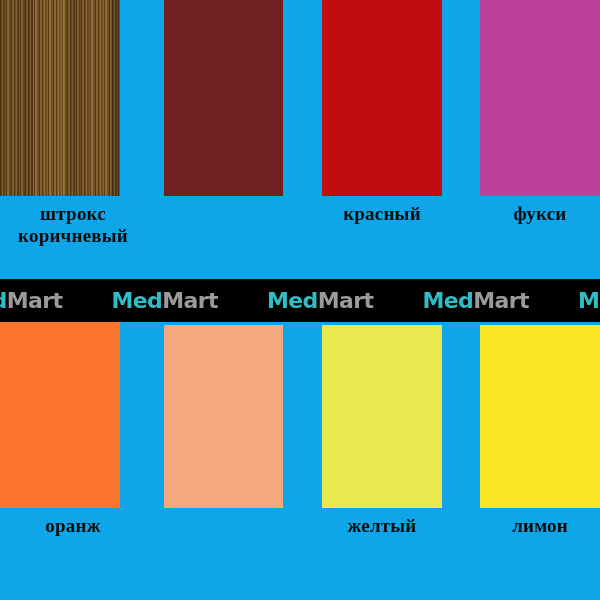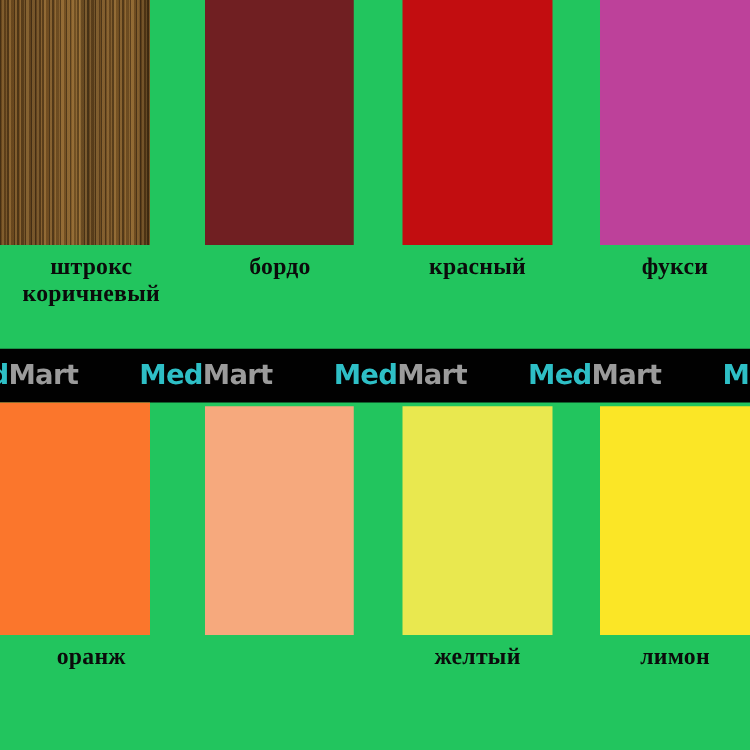--- a/index.html
+++ b/index.html
@@ -4,21 +4,21 @@
 <style>
   html, body {
     margin: 0;
     padding: 0;
     background: #ffffff;
   }
   #page {
     position: relative;
     width: 600px;
     height: 600px;
-    background: #22c55e;
+    background: #0ea5e9;
     overflow: hidden;
     font-family: "Liberation Serif", "DejaVu Serif", serif;
   }
 
   
   .swatch {
     position: absolute;
   }
 
   
@@ -96,21 +96,20 @@
 
   <div class="swatch" style="left:164px; top:0px; width:119px; height:196px; background:#701f22;"></div>
 
   <div class="swatch" style="left:322px; top:0px; width:120px; height:196px; background:#c20d10;"></div>
 
   <div class="swatch" style="left:480px; top:0px; width:120px; height:196px; background:#bd419a;"></div>
 
   <div class="label" style="left:-7px; top:203px; width:160px;">штрокс
 коричневый</div>
 
-  <div class="label" style="left:144px; top:203px; width:160px;">бордо</div>
 
   <div class="label" style="left:302px; top:203px; width:160px;">красный</div>
 
   <div class="label" style="left:460px; top:203px; width:160px;">фукси</div>
 
   <div id="banner">
     <div id="banner-track">
       <div class="logo"><span class="med">Med</span><span class="mart">Mart</span></div>
       <div class="logo"><span class="med">Med</span><span class="mart">Mart</span></div>
       <div class="logo"><span class="med">Med</span><span class="mart">Mart</span></div>

